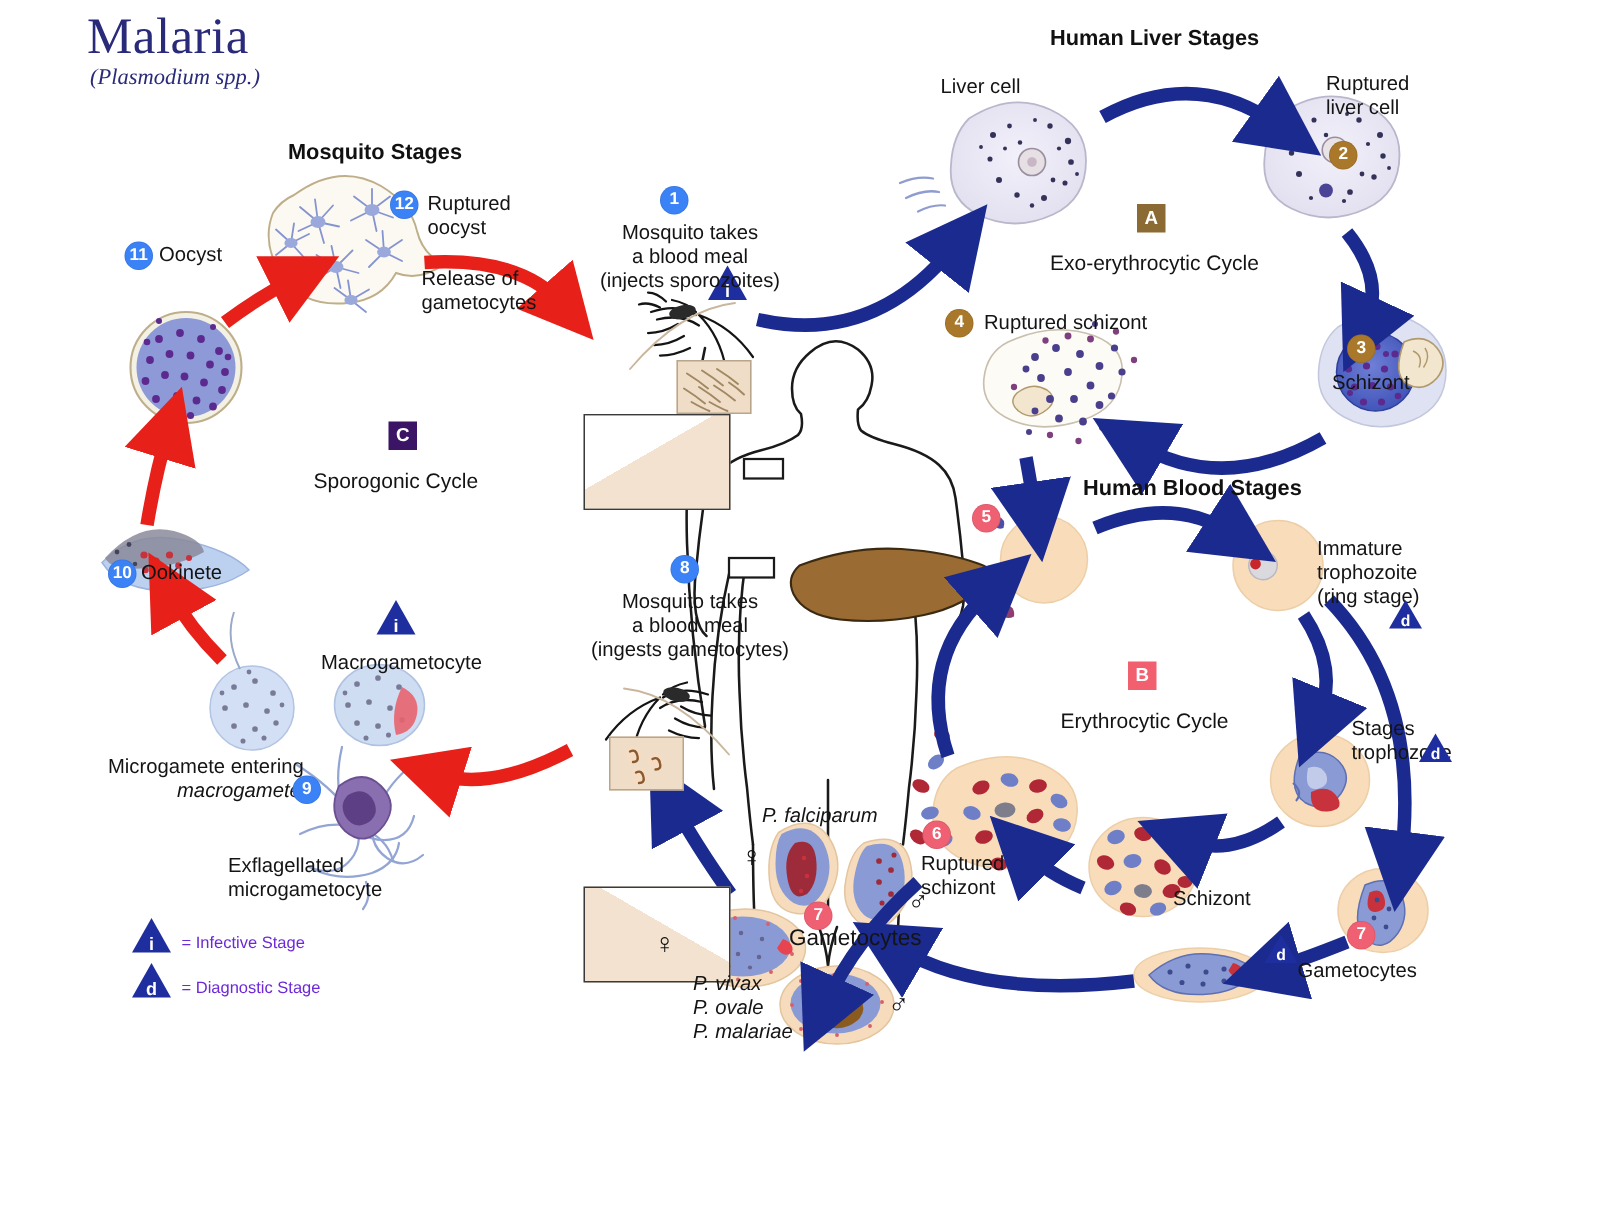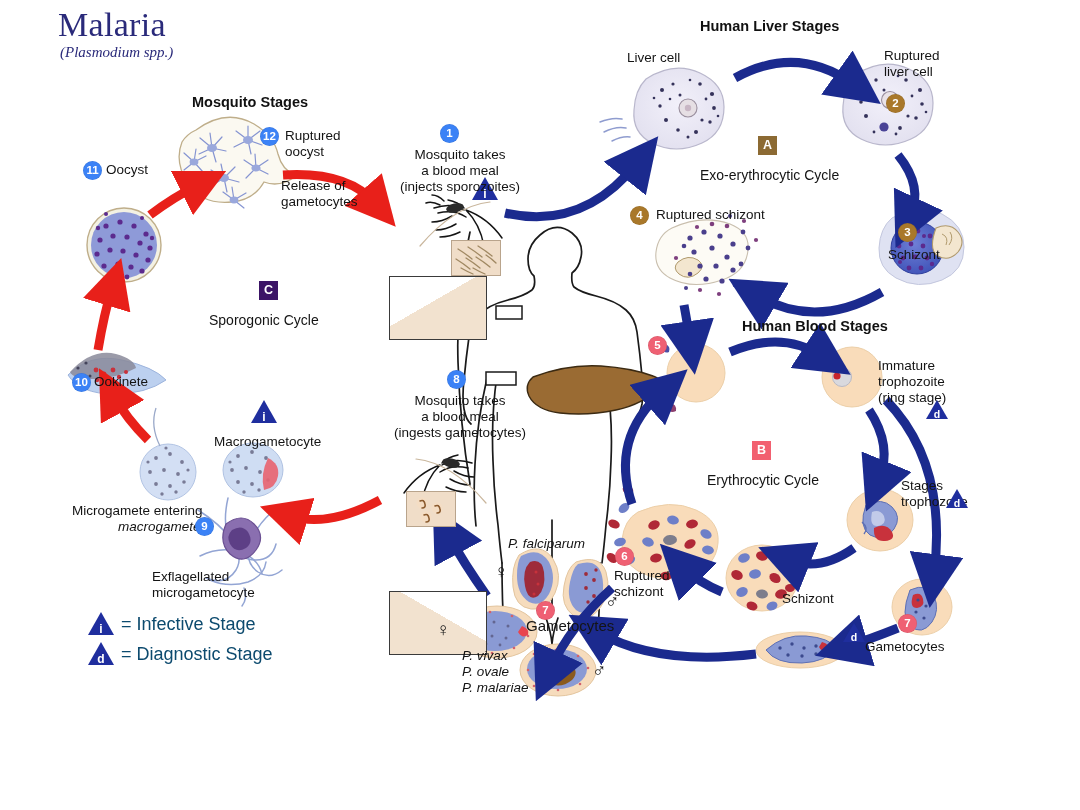--- a/index.html
+++ b/index.html
@@ -43,21 +43,21 @@
               font-size:10.5px;font-weight:bold;color:#ffffff;z-index:2;line-height:1;}
   .tri .shape{position:absolute;left:0;top:0;width:0;height:0;
               border-left:11px solid transparent;border-right:11px solid transparent;
               border-bottom:19px solid #1f2e9e;}
   .tri.big{width:26px;height:23px;}
   .tri.big .shape{border-left-width:13px;border-right-width:13px;border-bottom-width:23px;}
   .tri.big .glyph{font-size:12px;}
 
   
   .legrow{display:flex;align-items:flex-end;gap:7px;margin-bottom:7px;}
-  .legrow .txt{font-size:18px;color:#0c4a6e;white-space:nowrap;}
+  .legrow .txt{font-size:11px;color:#6d28d9;white-space:nowrap;}
 
   
   .gsym{font-size:19px;color:#111;line-height:1;}
 
   
   .panel{border:1.4px solid #3a3a3a;background:#f6e9dc;position:relative;overflow:hidden;}
   .inset{position:absolute;border:1.4px solid #b9a48c;background:#f0ddc8;}
 </style>
 </head>
 <body>
@@ -566,21 +566,21 @@
       <ellipse cx="451" cy="463" rx="9" ry="4.5" transform="rotate(12 451 463)" fill="#2a2a2a" stroke="none"></ellipse>
       <path d="M486 503 q-34 -40 -70 -44" stroke="#c9b69c" stroke-width="1.2"></path>
     </g>
   </svg>
 
   <div class="abs" id="title">Malaria</div>
   <div class="abs" id="subtitle">(Plasmodium spp.)</div>
 
   <div class="abs heading" style="left:192px;top:94px;">Mosquito Stages</div>
   <div class="abs heading" style="left:700px;top:18px;">Human Liver Stages</div>
-  <div class="abs heading" style="left:742px;top:318px;">Human Blood Stages</div>
+  <div class="abs heading" style="left:722px;top:318px;">Human Blood Stages</div>
 
   <div class="abs sqbadge brown" style="left:758px;top:136px;">A</div>
   <div class="abs cyc" style="left:700px;top:167px;">Exo-erythrocytic Cycle</div>
 
   <div class="abs sqbadge pink" style="left:752px;top:441px;">B</div>
   <div class="abs cyc" style="left:707px;top:472px;">Erythrocytic Cycle</div>
 
   <div class="abs sqbadge purple" style="left:259px;top:281px;">C</div>
   <div class="abs cyc" style="left:209px;top:312px;">Sporogonic Cycle</div>
 

